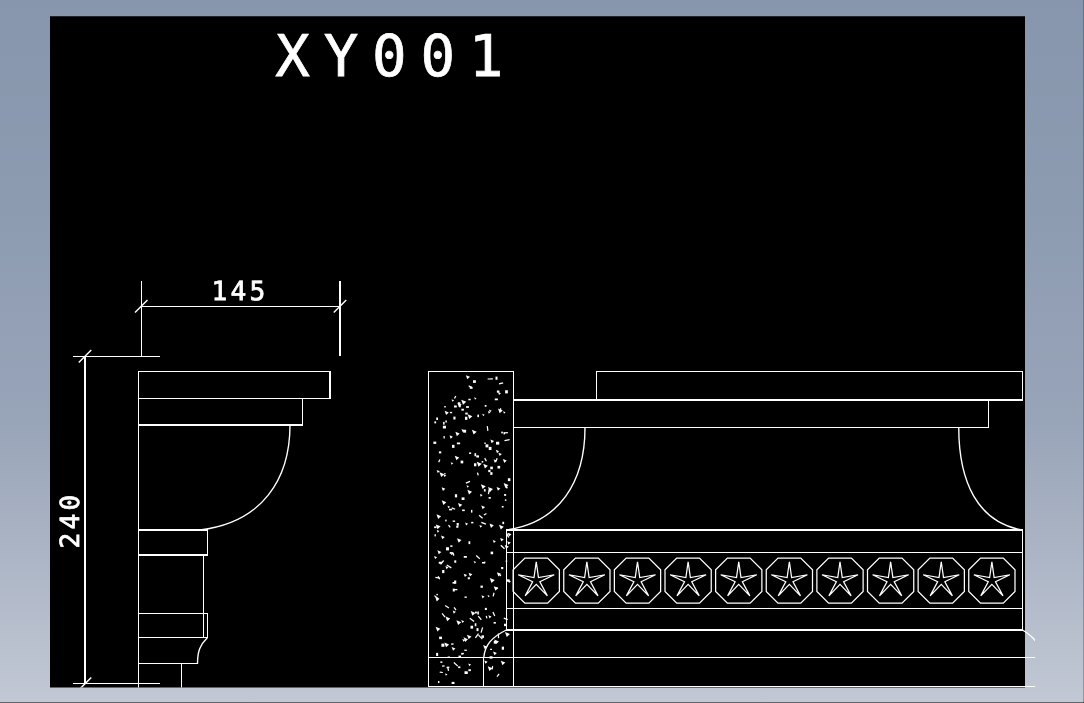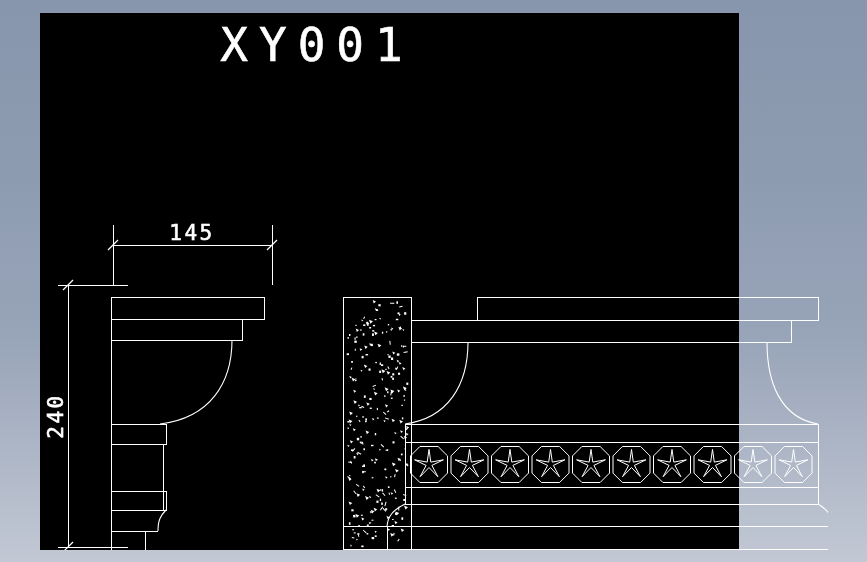--- a/index.html
+++ b/index.html
@@ -17,21 +17,21 @@
   #app {
     position: relative;
     width: 867px;
     height: 562px;
     background: linear-gradient(to bottom, #8896ad 0%, #8d9bb1 30%, #98a4b8 60%, #c2c8d4 100%);
   }
   #cad-canvas {
     position: absolute;
     left: 40px;
     top: 13px;
-    width: 699px;
+    width: 780px;
     height: 537px;
     background: #000000;
   }
   #cad-svg {
     display: block;
     width: 788px;
     height: 537px;
   }
   .vec {
     fill: none;

